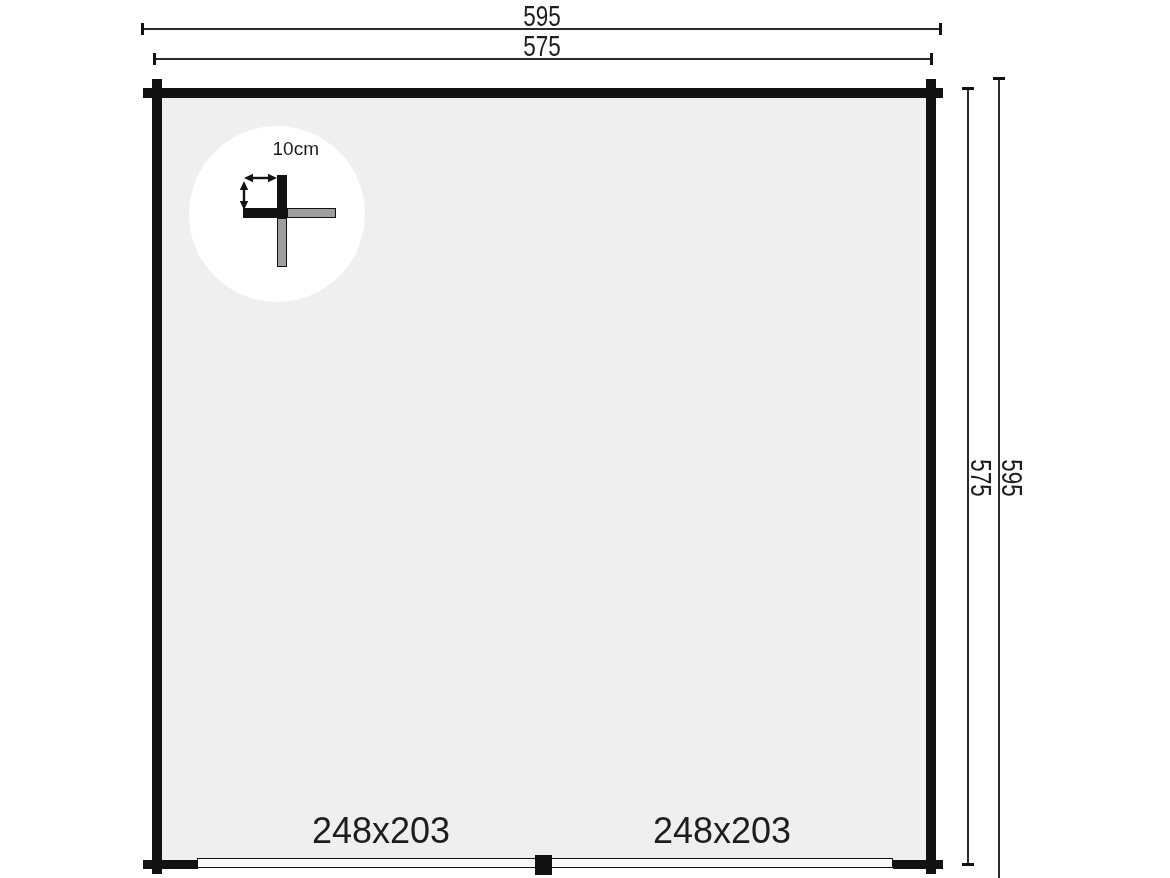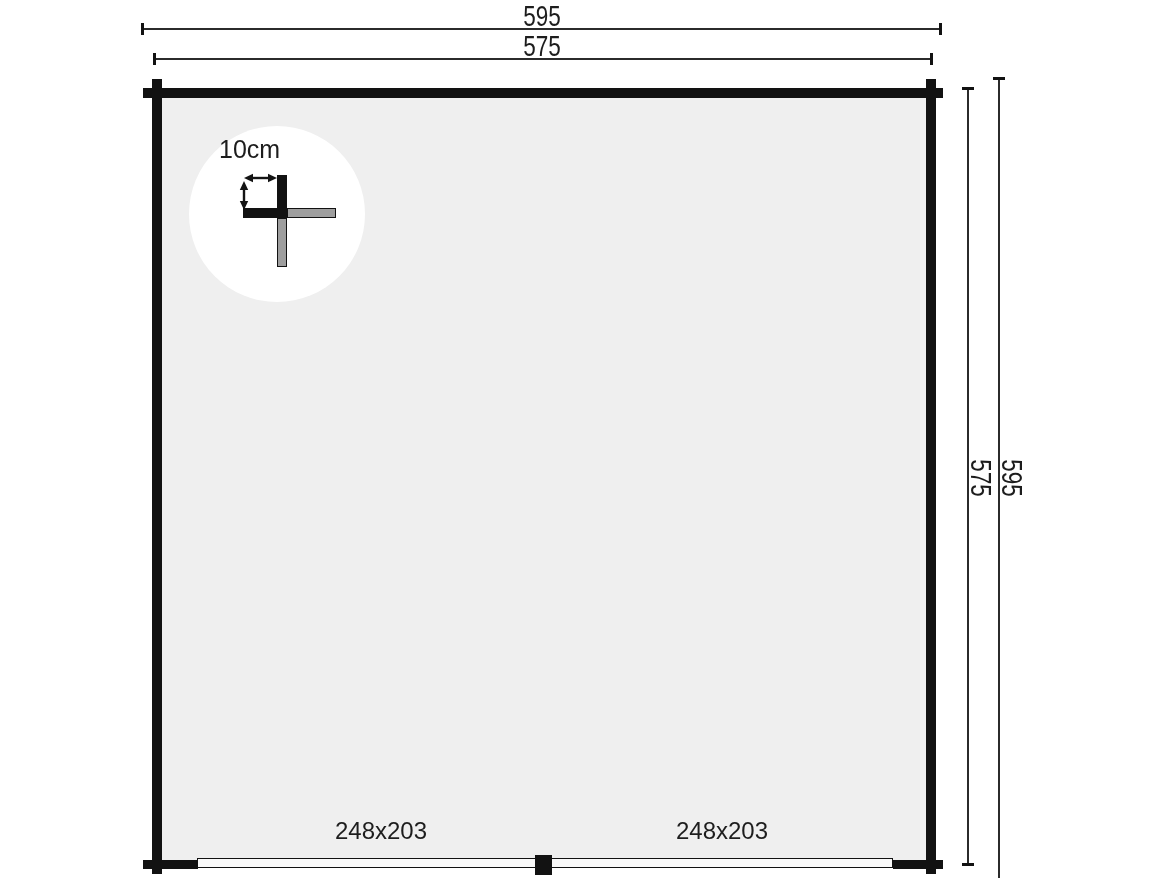--- a/index.html
+++ b/index.html
@@ -14,37 +14,37 @@
   .abs{position:absolute;}
   .wall{position:absolute;background:var(--wall);}
   .tick{position:absolute;background:var(--wall);}
   .dim-line{position:absolute;background:var(--dimension-line);}
   .dim-label{
     position:absolute;text-align:center;font-size:30px;line-height:30px;
     color:var(--text);transform:scaleX(0.75);transform-origin:center;white-space:nowrap;
   }
   .dim-label.vert{transform:rotate(90deg) scaleX(0.75);}
   .door-label{
-    position:absolute;text-align:center;font-size:24px;line-height:28px;
+    position:absolute;text-align:center;font-size:36px;line-height:28px;
     color:var(--text);white-space:nowrap;
   }
   .interior{position:absolute;background:var(--interior);}
   .sill{
     position:absolute;background:var(--door-sill);
     border:1.5px solid var(--wall);box-sizing:border-box;
   }
   .bubble{
     position:absolute;background:#ffffff;border-radius:50%;
   }
   .graylog{
     position:absolute;background:var(--log-end-gray);
     border:1.5px solid var(--wall);box-sizing:border-box;
   }
   .detail-label{
-    position:absolute;text-align:left;font-size:25px;line-height:26px;color:var(--text);
+    position:absolute;text-align:right;font-size:19px;line-height:26px;color:var(--text);
   }
 </style>
 </head>
 <body>
 
 <div id="canvas">
 
   <div class="interior" style="left:157px;top:93px;width:774px;height:771px;"></div>
 
   <div class="wall" style="left:143px;top:88px;width:800px;height:10px;"></div>

